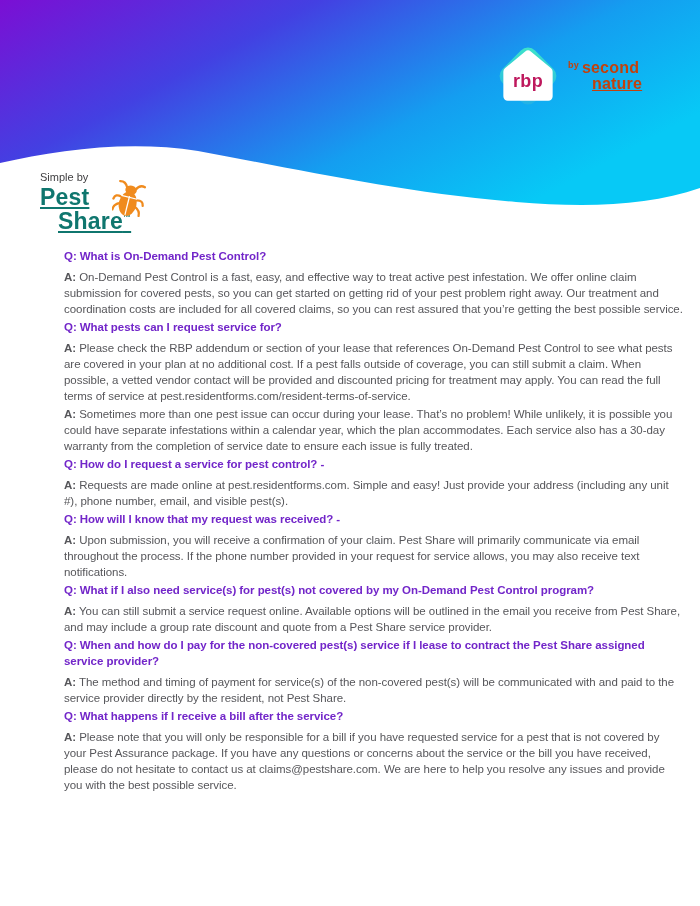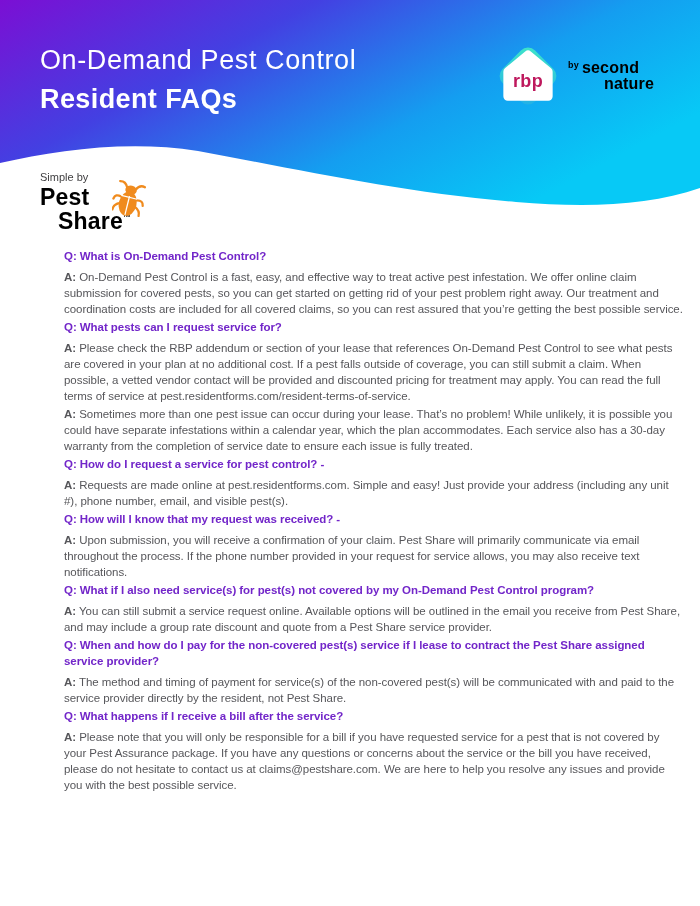--- a/index.html
+++ b/index.html
@@ -21,27 +21,27 @@
   .rbp-badge{position:relative;width:58px;height:58px;flex:0 0 auto;}
   .rbp-diamond{
     position:absolute;inset:6px;border-radius:10px;transform:rotate(45deg);
     background:linear-gradient(140deg,#3fe6c8 0%,#22aee8 100%);
   }
   .rbp-house{position:absolute;inset:0;}
   .rbp-text{
     position:absolute;left:0;right:0;top:24px;text-align:center;
     color:#be185d;font-weight:700;font-size:18px;letter-spacing:.3px;
   }
-  .sn{color:#000000;font-weight:700;font-size:16px;line-height:1.0;letter-spacing:.2px;}
+  .sn{color:#c2410c;font-weight:700;font-size:16px;line-height:1.0;letter-spacing:.2px;}
   .sn-by{font-size:9px;font-weight:600;position:relative;top:-5px;margin-right:3px;}
-  .sn-line2{margin-left:36px;}
+  .sn-line2{margin-left:24px;text-decoration:underline;}
   
   .powered{position:absolute;top:171px;left:40px;width:150px;}
   .powered-label{font-size:11px;color:#414042;margin-bottom:3px;}
-  .ps-word{color:#000000;font-weight:800;font-size:23px;line-height:1.0;letter-spacing:.2px;}
+  .ps-word{color:#0f766e;font-weight:800;font-size:23px;line-height:1.0;letter-spacing:.2px;text-decoration:underline;}
   .ps-line2{margin-left:18px;margin-top:1px;}
   .tm{font-size:8px;font-weight:700;vertical-align:super;}
   .bug{position:absolute;left:72px;top:8px;}
   
   .faqs{padding:0 64px;width:620px;box-sizing:content-box;}
   .faq{margin-top:2px;}
   .faq:first-child{margin-top:0;}
   .q{
     margin:0 0 5px 0;
     color:#7226c9;font-size:11.5px;font-weight:700;
@@ -65,24 +65,20 @@
         <linearGradient id="hg" x1="0%" y1="0%" x2="100%" y2="55%">
           <stop offset="0%" stop-color="#7b0fd4"></stop>
           <stop offset="35%" stop-color="#4340e2"></stop>
           <stop offset="70%" stop-color="#149ef0"></stop>
           <stop offset="100%" stop-color="#07c9f6"></stop>
         </linearGradient>
       </defs>
       <path d="M0,0 H700 V188 C648,206 586,208 516,202 C398,192 302,170 198,151 C128,140 58,150 0,163 Z" fill="url(#hg)"></path>
     </svg>
 
-    <div class="header-content">
-      <div class="title-line1">On-Demand Pest Control</div>
-      <div class="title-line2">Resident FAQs</div>
-    </div>
 
     <div class="header-logos">
       <div class="rbp-badge">
         <div class="rbp-diamond"></div>
         <svg class="rbp-house" width="58" height="58" viewBox="0 0 60 60" aria-hidden="true">
           <path d="M30 8 L51 25.5 L51 51 L9 51 L9 25.5 Z" fill="#ffffff" stroke="#ffffff" stroke-width="9" stroke-linejoin="round"></path>
         </svg>
         <span class="rbp-text">rbp</span>
       </div>
       <div class="sn">

